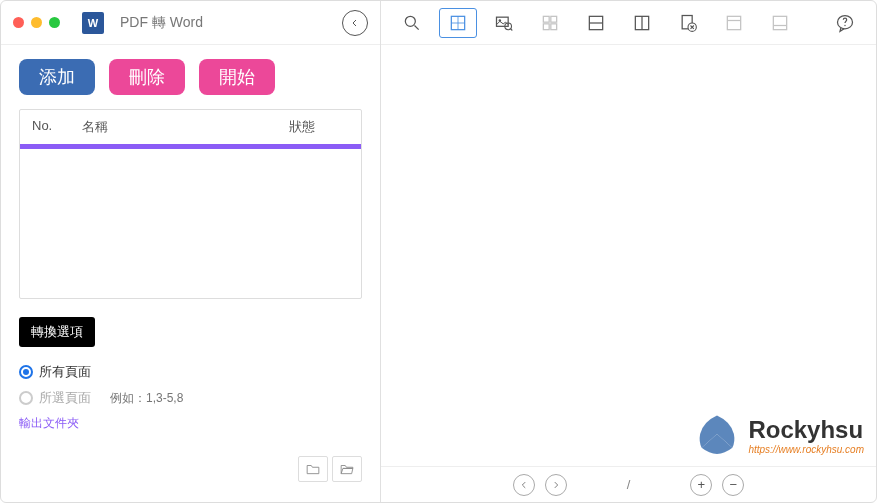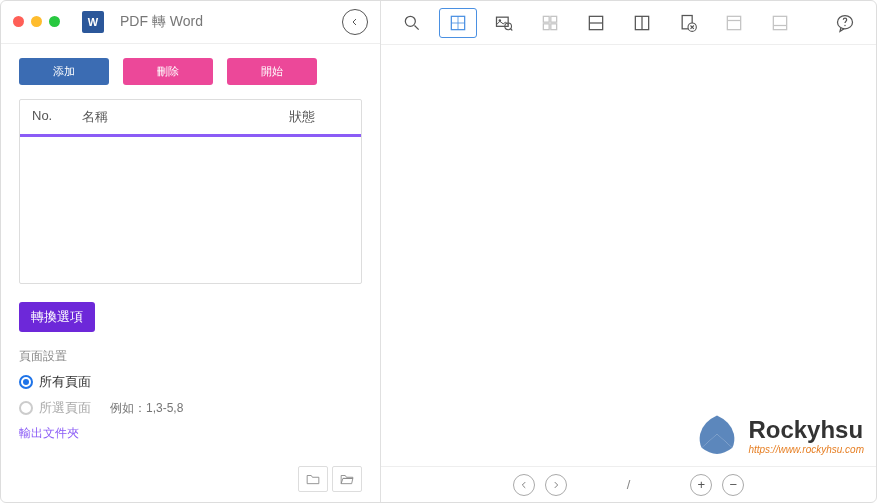--- a/index.html
+++ b/index.html
@@ -10,30 +10,30 @@
 .traffic { display: flex; gap: 7px; margin-right: 6px; }
 .tl { width: 11px; height: 11px; border-radius: 50%; }
 .tl.r { background:#ff5f57; } .tl.y { background:#febc2e; } .tl.g { background:#28c840; }
 .wicon { width: 22px; height: 22px; background:#2b579a; color:#fff; display:flex; align-items:center; justify-content:center; font-weight:bold; font-size:11px; border-radius:2px; position:relative; }
 .wicon::before { content:"W"; }
 .wicon::after { content:""; position:absolute; right:-4px; width:6px; height:6px; background:#fff; border:1px solid #2b579a; border-radius:1px; display:none; }
 .title { color:#777; font-size:14px; flex:1; }
 .back { width:26px; height:26px; border:1.5px solid #555; border-radius:50%; display:flex; align-items:center; justify-content:center; }
 .back svg { width:12px; height:12px; }
 .btnrow { display:flex; gap:14px; padding: 14px 18px; }
-.btn { padding: 6px 34px; border:none; border-radius:3px; font-size:11px; color:#fff; cursor:pointer; }
+.btn { padding: 6px 20px; border:none; border-radius:8px; font-size:18px; color:#fff; cursor:pointer; }
 .btn.primary { background:#3b6cb3; }
 .btn.secondary { background:#ec4899; }
 .tablewrap { margin: 0 18px; border:1px solid #ddd; height: 190px; border-radius:2px; }
-.thead { display:flex; padding: 8px 12px; border-bottom:3px solid #8b5cf6; color:#555; font-size:13px; }
+.thead { display:flex; padding: 8px 12px; border-bottom:5px solid #8b5cf6; color:#555; font-size:13px; }
 .th-no { width: 50px; }
 .th-name { flex:1; }
 .th-status { width: 60px; text-align:left; }
 .options { padding: 18px; }
-.optbtn { background:#6d28d9; color:#fff; border:none; padding:6px 12px; border-radius:3px; font-size:13px; margin-bottom:16px; }
+.optbtn { background:#000000; color:#fff; border:none; padding:6px 12px; border-radius:3px; font-size:13px; margin-bottom:16px; }
 .section-label { color:#888; font-size:12px; margin-bottom:8px; }
 .radio-row { display:flex; align-items:center; gap:6px; margin-bottom:8px; font-size:13px; }
 .radio { width:14px; height:14px; border:2px solid #ccc; border-radius:50%; display:inline-block; position:relative; }
 .radio.checked { border-color:#1e73e8; }
 .radio.checked::after { content:""; position:absolute; inset:2px; background:#1e73e8; border-radius:50%; }
 .page-input { border:none; outline:none; font-size:12px; color:#aaa; margin-left:13px; width:120px; }
 .output-label { color:#8b5cf6; font-size:12px; margin-top:6px; }
 .folder-row { display:flex; justify-content:flex-end; gap:4px; padding: 6px 18px 10px; }
 .fbtn { width:30px; height:26px; border:1px solid #ddd; background:#fff; display:flex; align-items:center; justify-content:center; border-radius:2px; }
 .right { flex:1; display:flex; flex-direction:column; }
@@ -81,21 +81,20 @@
     <div class="tablewrap">
       <div class="thead">
         <div class="th-no">No.</div>
         <div class="th-name">名稱</div>
         <div class="th-status">狀態</div>
       </div>
     </div>
 
     <div class="options">
       <button class="optbtn">轉換選項</button>
-      <div class="section-label">頁面設置</div>
       <div class="radio-row">
         <span class="radio checked"></span>
         <span>所有頁面</span>
       </div>
       <div class="radio-row">
         <span class="radio"></span>
         <span style="color:#aaa">所選頁面</span>
         <input class="page-input" placeholder="例如：1,3-5,8" style="">
       </div>
       <div class="output-label">輸出文件夾</div>

